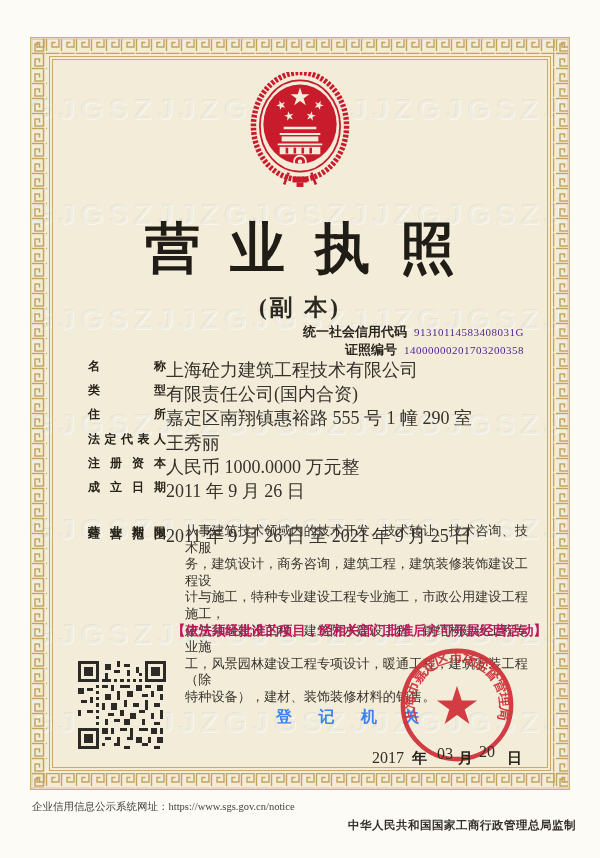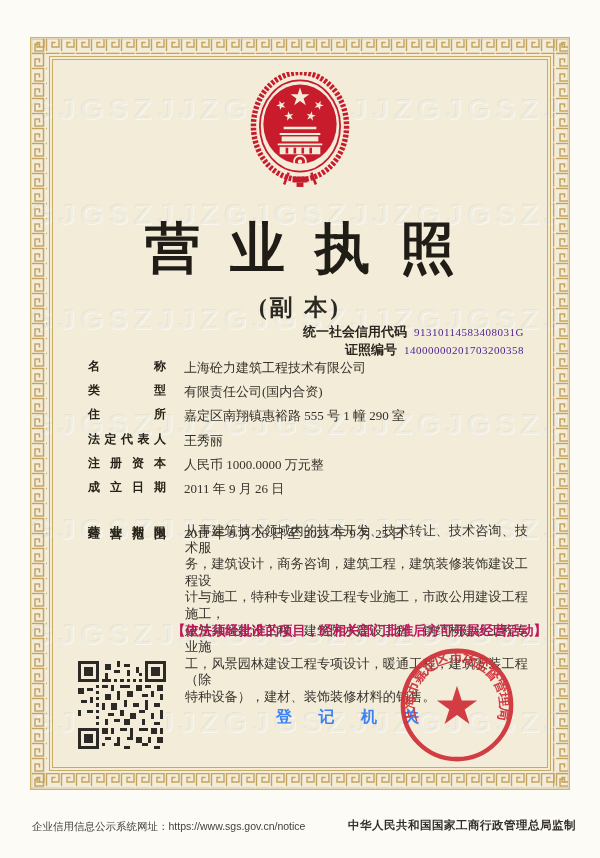--- a/index.html
+++ b/index.html
@@ -41,22 +41,22 @@
   .codeline .cvalue{
     font-family:Liberation Serif, serif;font-size:11px;color:#4c1d95;
     margin-left:7px;letter-spacing:0.5px;
   }
   .row{position:absolute;left:88px;white-space:nowrap;}
   .flabel{
     display:inline-block;width:78px;text-align:justify;text-align-last:justify;
     font-weight:bold;font-size:12px;color:#262218;vertical-align:top;
   }
   .fvalue{
-    margin-left:18px;font-family:"Liberation Serif",serif;
-    font-size:13px;color:#36312a;
+    font-family:"Liberation Serif",serif;
+    font-size:18px;color:#36312a;
   }
   .scope-lines{
     position:absolute;left:185px;top:523px;width:350px;
     font-family:"Liberation Serif",serif;font-size:13.2px;
     line-height:16.6px;color:#38332c;
   }
   .scope-note{
     position:absolute;left:172px;top:622px;
     font-family:"Liberation Serif",serif;font-size:13.4px;
     font-weight:600;color:#be185d;white-space:nowrap;
@@ -71,22 +71,22 @@
     position:absolute;left:372px;top:749px;white-space:nowrap;color:#27231b;
   }
   .issue-date .num{font-family:"Liberation Serif",serif;font-size:16px;color:#332f27;}
   .issue-date .unit{font-weight:bold;font-size:15px;}
   .d-m{position:relative;top:-4px;margin-left:10px;}
   .d-d{position:relative;top:-6px;margin-left:6px;}
   .u-y{margin-left:8px;}
   .u-m{margin-left:5px;}
   .u-d{margin-left:12px;}
   .footer-left{
-    position:absolute;left:32px;top:820px;
-    font-family:Liberation Sans, sans-serif;font-size:10.5px;color:#45413a;
+    position:absolute;left:32px;top:800px;
+    font-family:Liberation Serif, serif;font-size:10.5px;color:#45413a;
   }
   .footer-right{
     position:absolute;right:24px;top:818px;
     font-size:11.5px;font-weight:600;color:#332f28;letter-spacing:0.5px;
   }
 </style>
 </head>
 <body>
 
 <div class="page">
@@ -264,17 +264,20 @@
         <path id="sealArc" d="M 22.1 80.6 A 44 44 0 1 1 101.9 80.6" fill="none"></path>
         <polygon id="sealStar" points="0,-10 2.25,-3.09 9.51,-3.09 3.63,1.18 5.88,8.09 0,3.82 -5.88,8.09 -3.63,1.18 -9.51,-3.09 -2.25,-3.09"></polygon>
       </defs>
       <circle cx="62" cy="62" r="55" fill="none" stroke="#cf3038" stroke-width="4.6"></circle>
       <use href="#sealStar" transform="translate(62 64) scale(2.15)" fill="#cf3038"></use>
       <text font-size="14.5" font-weight="bold" fill="#cf3038" font-family="Liberation Sans, sans-serif">
         <textPath href="#sealArc" startOffset="2" textLength="170" lengthAdjust="spacing">上海市嘉定区市场监督管理局</textPath>
       </text>
     </svg>
 
+    <div class="issue-date">
+      <span class="num">2017</span><span class="unit u-y">年</span><span class="num d-m">03</span><span class="unit u-m">月</span><span class="num d-d">20</span><span class="unit u-d">日</span>
+    </div>
 
     <div class="footer-left">企业信用信息公示系统网址：https://www.sgs.gov.cn/notice</div>
     <div class="footer-right">中华人民共和国国家工商行政管理总局监制</div>
   </div>
 </div>
 
 </body></html>

